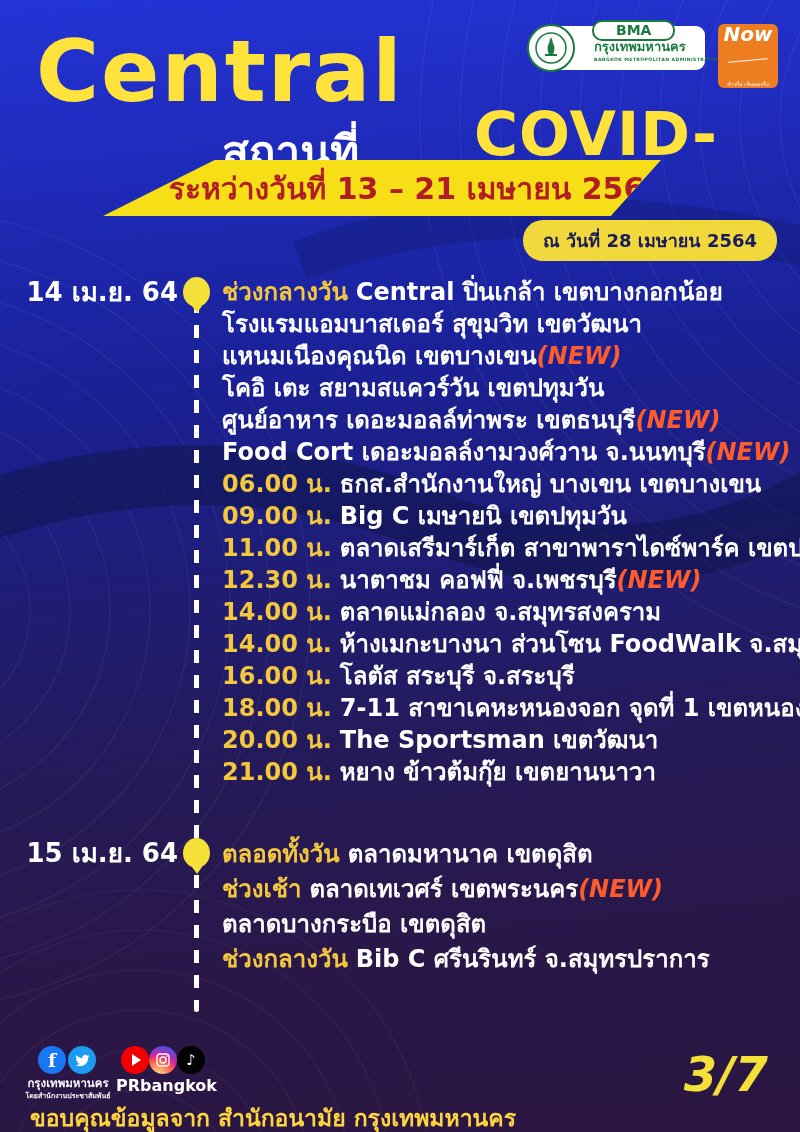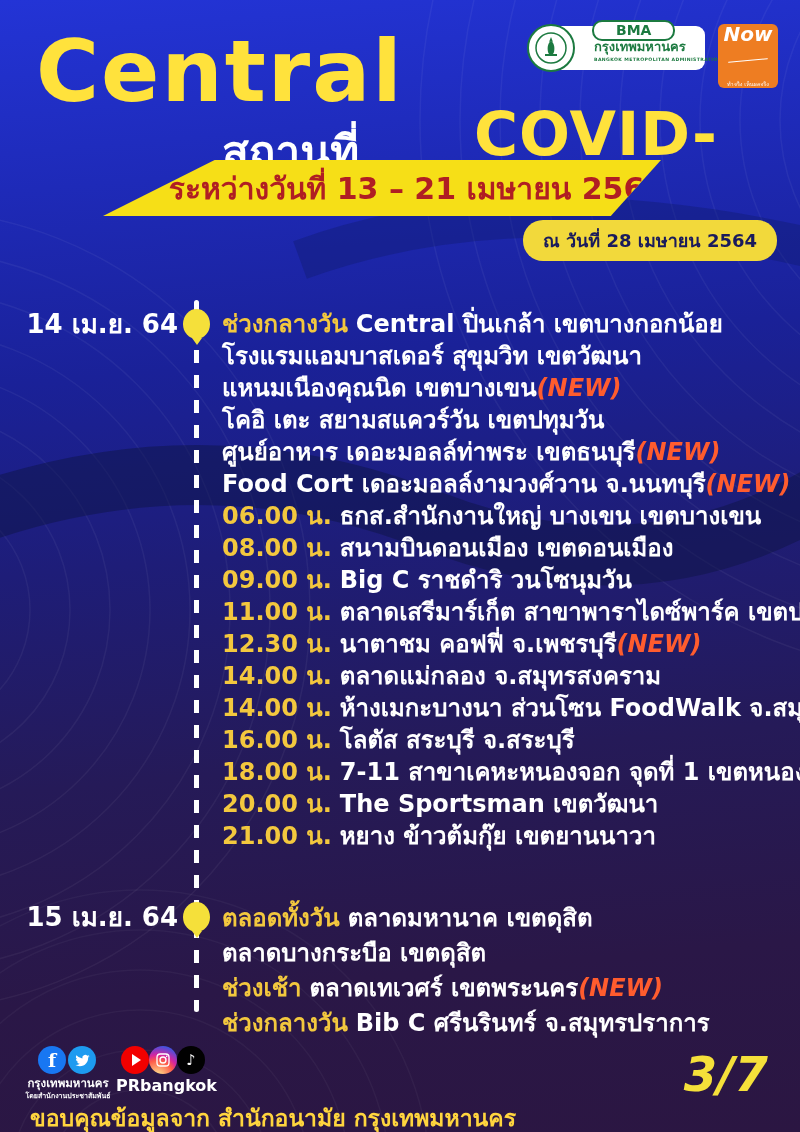--- a/index.html
+++ b/index.html
@@ -63,21 +63,21 @@
   .now-word{ color:#fff; font-weight:800; font-style:italic; font-size:20px; line-height:1; }
   .now-swoosh{ width:40px; height:3px; background:#fff; border-radius:2px; transform:rotate(-5deg); }
   .now-sub{ color:#fff; font-size:5.5px; margin-top:3px; white-space:nowrap; }
 
   
   .timeline{ position:absolute; left:0; top:276px; width:800px; }
   .t-connector{
     position:absolute; left:194px; top:24px; width:5px; height:712px; border-radius:3px;
     background:repeating-linear-gradient(180deg,#ffffff 0 13px,transparent 13px 25px);
   }
-  .t-section{ position:relative;margin-top:32px; }
+  .t-section{ position:relative; }
   .t-section + .t-section{ margin-top:49px; }
   .t-date{
     position:absolute; left:0; top:0; width:178px; text-align:right;
     color:#fff; font-weight:800; font-size:26px; line-height:32px; white-space:nowrap;
   }
   .t-dot{
     position:absolute; left:183px; top:1px; width:27px; height:30px;
     background:#f5e03a; border-radius:50%;
   }
   .t-dot::after{
@@ -185,39 +185,38 @@
         <div class="t-date">14 เม.ย. 64</div>
         <div class="t-dot"></div>
         <div class="t-entries">
           <div class="t-row"><span class="t-prefix">ช่วงกลางวัน</span><span class="t-text">Central ปิ่นเกล้า เขตบางกอกน้อย</span></div>
           <div class="t-row"><span class="t-text">โรงแรมแอมบาสเดอร์ สุขุมวิท เขตวัฒนา</span></div>
           <div class="t-row"><span class="t-text">แหนมเนืองคุณนิด เขตบางเขน</span><span class="t-new">(NEW)</span></div>
           <div class="t-row"><span class="t-text">โคอิ เตะ สยามสแควร์วัน เขตปทุมวัน</span></div>
           <div class="t-row"><span class="t-text">ศูนย์อาหาร เดอะมอลล์ท่าพระ เขตธนบุรี</span><span class="t-new">(NEW)</span></div>
           <div class="t-row"><span class="t-text">Food Cort เดอะมอลล์งามวงศ์วาน จ.นนทบุรี</span><span class="t-new">(NEW)</span></div>
           <div class="t-row"><span class="t-prefix">06.00 น.</span><span class="t-text">ธกส.สำนักงานใหญ่ บางเขน เขตบางเขน</span></div>
-          <div class="t-row"><span class="t-prefix">08.00 น.</span><span class="t-text">สนามบินดอนเมือง เขตดอนเมือง</span></div>
-          <div class="t-row"><span class="t-prefix">09.00 น.</span><span class="t-text">Big C ราชดำริ วนโซนุมวัน</span></div>
+          <div class="t-row"><span class="t-prefix">09.00 น.</span><span class="t-text">Big C เมษายนิ เขตปทุมวัน</span></div>
           <div class="t-row"><span class="t-prefix">11.00 น.</span><span class="t-text">ตลาดเสรีมาร์เก็ต สาขาพาราไดซ์พาร์ค เขตประเวศ</span></div>
           <div class="t-row"><span class="t-prefix">12.30 น.</span><span class="t-text">นาตาชม คอฟฟี่ จ.เพชรบุรี</span><span class="t-new">(NEW)</span></div>
           <div class="t-row"><span class="t-prefix">14.00 น.</span><span class="t-text">ตลาดแม่กลอง จ.สมุทรสงคราม</span></div>
           <div class="t-row"><span class="t-prefix">14.00 น.</span><span class="t-text">ห้างเมกะบางนา ส่วนโซน FoodWalk จ.สมุทรปราการ</span></div>
           <div class="t-row"><span class="t-prefix">16.00 น.</span><span class="t-text">โลตัส สระบุรี จ.สระบุรี</span></div>
           <div class="t-row"><span class="t-prefix">18.00 น.</span><span class="t-text">7-11 สาขาเคหะหนองจอก จุดที่ 1 เขตหนองจอก</span></div>
           <div class="t-row"><span class="t-prefix">20.00 น.</span><span class="t-text">The Sportsman เขตวัฒนา</span></div>
           <div class="t-row"><span class="t-prefix">21.00 น.</span><span class="t-text">หยาง ข้าวต้มกุ๊ย เขตยานนาวา</span></div>
         </div>
       </div>
       <div class="t-section sec-1">
         <div class="t-date">15 เม.ย. 64</div>
         <div class="t-dot"></div>
         <div class="t-entries">
           <div class="t-row"><span class="t-prefix">ตลอดทั้งวัน</span><span class="t-text">ตลาดมหานาค เขตดุสิต</span></div>
+          <div class="t-row"><span class="t-prefix">ช่วงเช้า</span><span class="t-text">ตลาดเทเวศร์ เขตพระนคร</span><span class="t-new">(NEW)</span></div>
           <div class="t-row"><span class="t-text">ตลาดบางกระบือ เขตดุสิต</span></div>
-          <div class="t-row"><span class="t-prefix">ช่วงเช้า</span><span class="t-text">ตลาดเทเวศร์ เขตพระนคร</span><span class="t-new">(NEW)</span></div>
           <div class="t-row"><span class="t-prefix">ช่วงกลางวัน</span><span class="t-text">Bib C ศรีนรินทร์ จ.สมุทรปราการ</span></div>
         </div>
       </div>
     </div>
 
   <div class="soc soc-fb">f</div>
   <div class="soc soc-tw">
     <svg width="17" height="17" viewBox="0 0 24 24" fill="#ffffff">
       <path d="M8.29 20c7.55 0 11.68-6.26 11.68-11.68 0-.18 0-.36-.01-.53A8.35 8.35 0 0 0 22 5.92a8.19 8.19 0 0 1-2.36.65 4.12 4.12 0 0 0 1.8-2.27 8.22 8.22 0 0 1-2.6 1 4.1 4.1 0 0 0-7 3.74 11.65 11.65 0 0 1-8.45-4.29 4.1 4.1 0 0 0 1.27 5.48A4.07 4.07 0 0 1 2.8 9.7v.05a4.1 4.1 0 0 0 3.29 4.02 4.09 4.09 0 0 1-1.85.07 4.11 4.11 0 0 0 3.83 2.85A8.23 8.23 0 0 1 2 18.41 11.62 11.62 0 0 0 8.29 20"></path>
     </svg>

